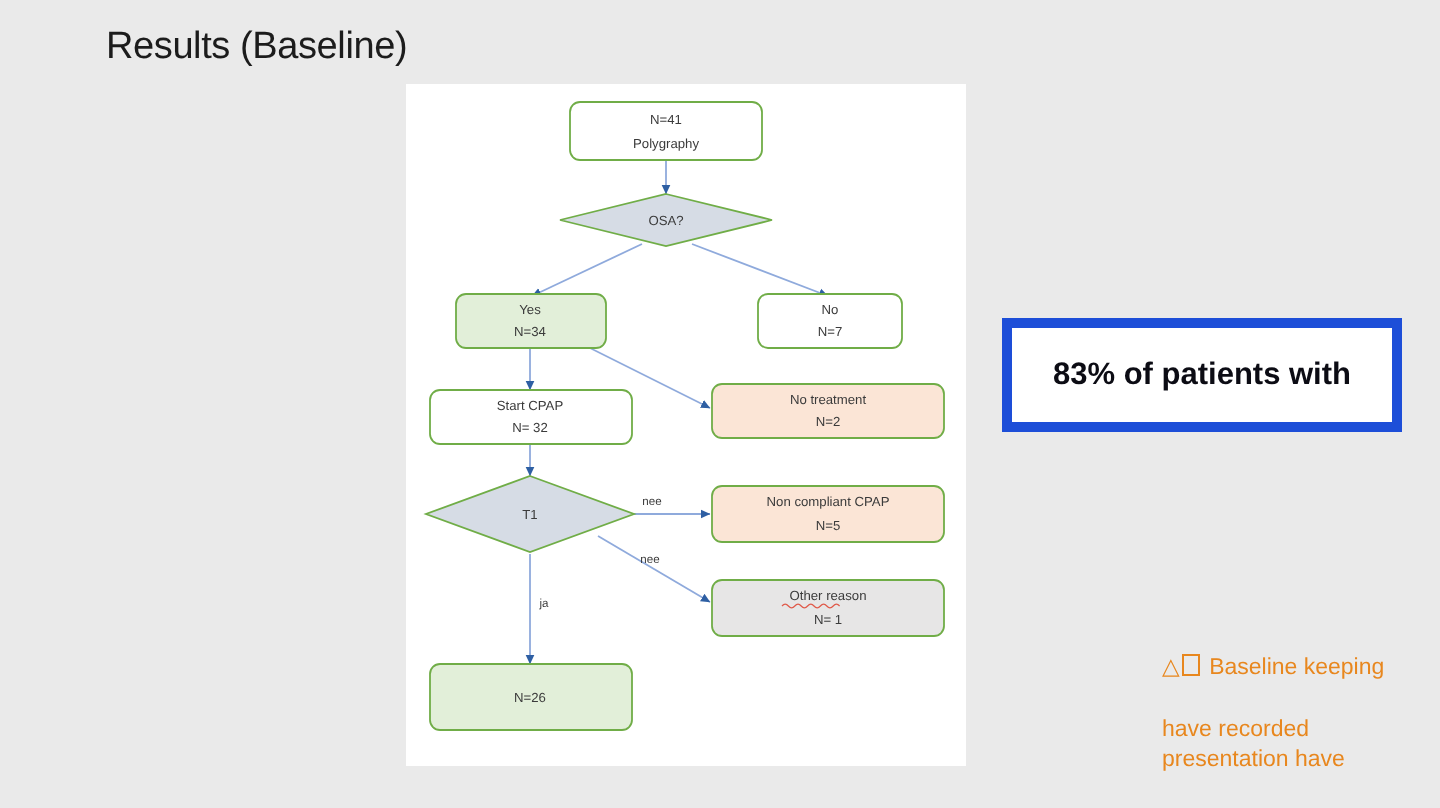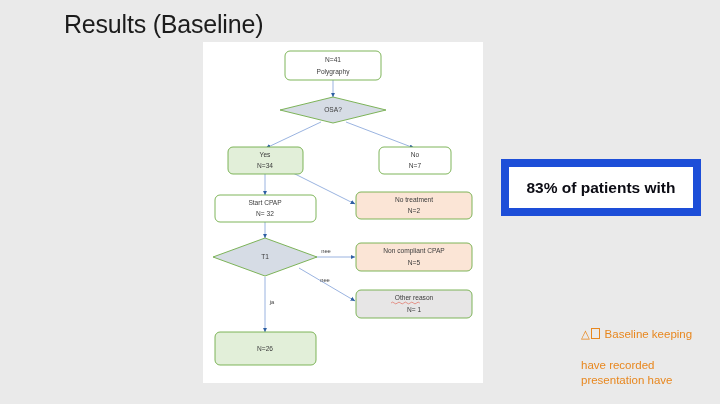--- a/index.html
+++ b/index.html
@@ -19,23 +19,23 @@
     position: absolute;
     left: 0; top: 0;
     width: 720px;
     height: 404px;
     background: #eaeaea;
   }
 
   
   #slide-title {
     position: absolute;
-    left: 64px;
+    left: 53px;
     top: 8px;
-    font-size: 25px;
+    font-size: 19px;
     line-height: 32px;
     color: #1c1c1c;
     font-family: "Liberation Sans", sans-serif;
     font-weight: 400;
     letter-spacing: -0.2px;
     white-space: nowrap;
   }
 
   
   #flowchart-panel {
@@ -71,21 +71,21 @@
   }
 
   
   #callout-box {
     position: absolute;
     left: 501px;
     top: 159px;
     width: 200px;
     height: 57px;
     background: #ffffff;
-    border: 8px solid #1d4ed8;
+    border: 5px solid #1d4ed8;
     box-sizing: border-box;
     display: flex;
     flex-direction: column;
     align-items: center;
     justify-content: center;
   }
   #callout-box .line {
     font-family: "Liberation Sans", sans-serif;
     font-weight: bold;
     font-size: 15.5px;

